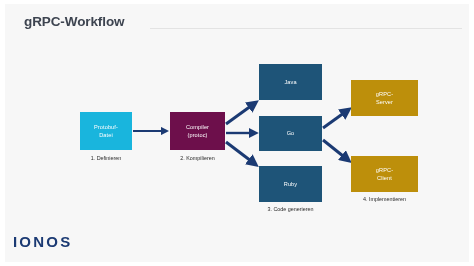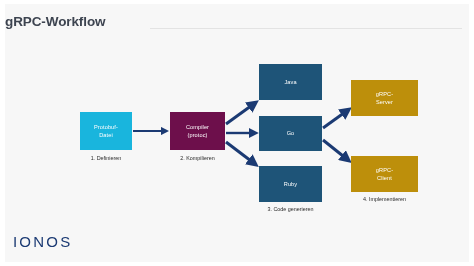--- a/index.html
+++ b/index.html
@@ -30,21 +30,21 @@
     border-left: 5px solid #ffffff;
     border-right: 5px solid #ffffff;
     border-top: 4px solid #ffffff;
     border-bottom: 4px solid #ffffff;
     pointer-events: none;
     z-index: 40;
   }
 
   #title {
     position: absolute;
-    left: 5px;
+    left: 24px;
     top: 14px;
     font-size: 13.5px;
     font-weight: bold;
     color: #3d4450;
     letter-spacing: -0.1px;
     white-space: nowrap;
   }
 
   .divider {
     position: absolute;
@@ -86,21 +86,21 @@
     width: 474px;
     height: 266px;
     z-index: 10;
   }
 
   #logo {
     position: absolute;
     left: 13px;
     bottom: 16px;
     font-size: 15px;
-    font-weight: normal;
+    font-weight: bold;
     color: #1b3a73;
     letter-spacing: 2.2px;
     z-index: 30;
   }
 </style>
 </head>
 <body>
 
 <div id="slide">
 

